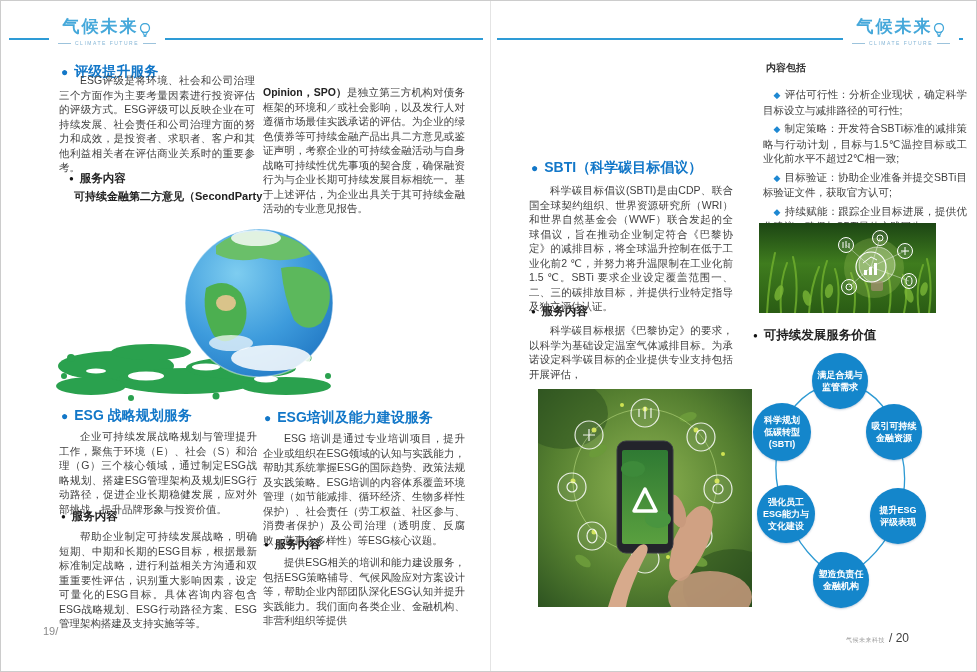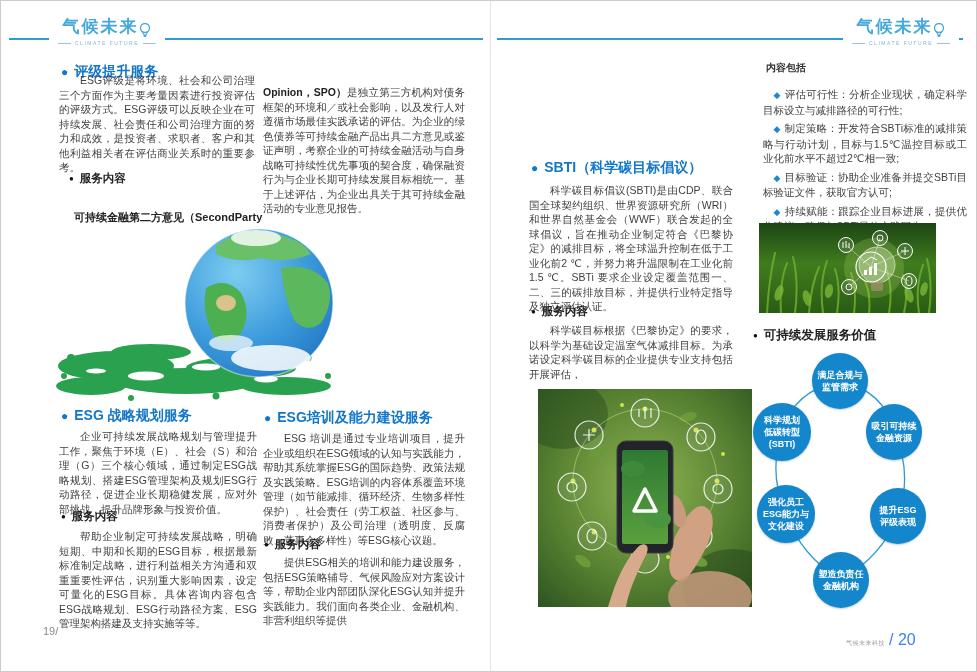--- a/index.html
+++ b/index.html
@@ -31,21 +31,21 @@
   .val-h{position:absolute;font-size:12.5px;font-weight:600;color:#222;white-space:nowrap;}
   .val-h .dot{font-size:8px;color:#111;margin-right:6px;vertical-align:1px;}
   .vcircle{position:absolute;border-radius:50%;background:#1486cb;color:#fff;font-size:9px;font-weight:bold;
     display:flex;flex-direction:column;align-items:center;justify-content:center;text-align:center;line-height:1.35;
     box-shadow:0 1px 2px rgba(0,60,120,.25);}
   .vcircle span{display:block;white-space:nowrap;}
   .img{position:absolute;}
   .foot-l{position:absolute;left:42px;top:624px;font-size:11px;color:#8a8a8a;}
   .foot-r{position:absolute;left:845px;top:630px;display:flex;align-items:baseline;gap:4px;}
   .foot-r .fb{font-size:6px;color:#9a9a9a;letter-spacing:.5px;}
-  .foot-r .fp{font-size:16px;color:#3b82f6;}
+  .foot-r .fp{font-size:12px;color:#404040;}
   svg{display:block;}
 </style>
 </head>
 <body>
 
 <div class="canvas">
   <div class="gutter"></div>
   <div class="toprule rule-l"></div>
   <div class="toprule rule-r"></div>
 
@@ -80,21 +80,21 @@
       </div>
   </div>
 
   <div class="sec-h" style="left:60px;top:62px;">
     <span class="dot">●</span><span>评级提升服务</span>
   </div>
   <div class="para ind" style="left:58px;top:72px;width:196px;">ESG评级是将环境、社会和公司治理三个方面作为主要考量因素进行投资评估的评级方式。ESG评级可以反映企业在可持续发展、社会责任和公司治理方面的努力和成效，是投资者、求职者、客户和其他利益相关者在评估商业关系时的重要参考。</div>
   <div class="svc" style="left:68px;top:170px;">
     <span class="dot">●</span><span>服务内容</span>
   </div>
-  <div class="boldline" style="left:73px;top:188px;width:190px;margin-top:21px;">可持续金融第二方意见（SecondParty</div>
+  <div class="boldline" style="left:73px;top:188px;width:190px;">可持续金融第二方意见（SecondParty</div>
 
   <div class="para" style="left:262px;top:84px;width:202px;">
     <span class="blead">Opinion，SPO）</span><span>是独立第三方机构对债务框架的环境和／或社会影响，以及发行人对遵循市场最佳实践承诺的评估。为企业的绿色债券等可持续金融产品出具二方意见或鉴证声明，考察企业的可持续金融活动与自身战略可持续性优先事项的契合度，确保融资行为与企业长期可持续发展目标相统一。基于上述评估，为企业出具关于其可持续金融活动的专业意见报告。</span>
   </div>
 
   <div class="img" style="left:55px;top:207px;">
     <svg width="290" height="193" viewBox="0 0 290 193">
       <defs>
         <radialGradient id="ocean" cx="35%" cy="30%" r="85%">
           <stop offset="0%" stop-color="#7ecdf0"></stop>

